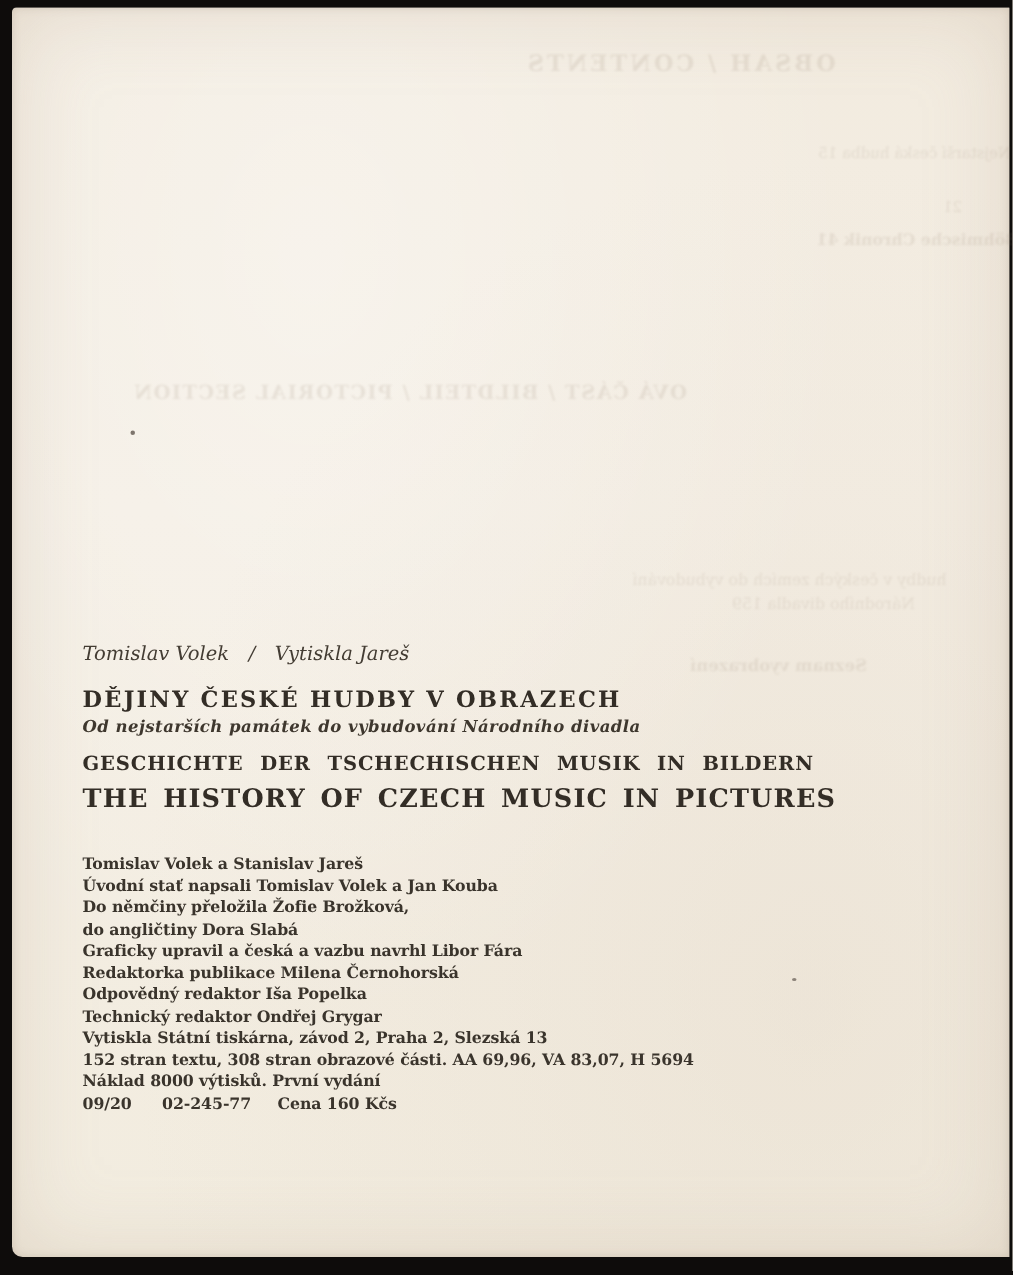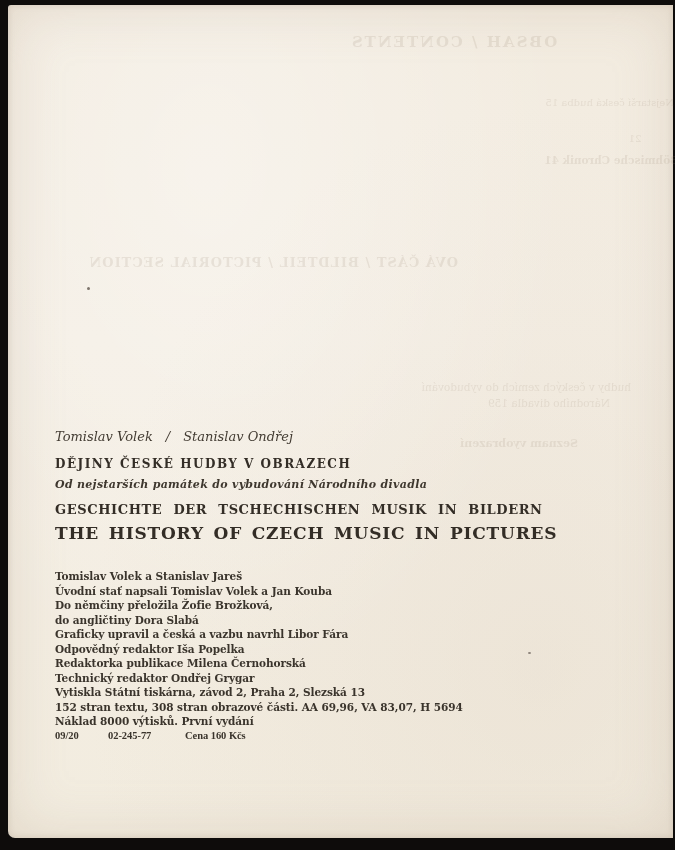--- a/index.html
+++ b/index.html
@@ -42,21 +42,21 @@
   .st7{left:402px; top:392px; width:200px; font-size:10.5px;}
   .st8{left:395px; top:432px; width:175px; font-size:11px; font-weight:bold;}
   .authors{
     position:absolute; left:47px; top:424px;
     font-style:italic; font-size:13px; color:#433c33;
     white-space:nowrap;
   }
   .authors .sep{margin:0 13px;}
   .title-cz{
     position:absolute; left:47px; top:452px;
-    font-size:12px; font-weight:bold; letter-spacing:1.5px;
+    font-size:15px; font-weight:bold; letter-spacing:1.5px;
     color:#332d26; white-space:nowrap;
   }
   .subtitle-cz{
     position:absolute; left:47px; top:473px;
     font-size:11px; font-weight:bold; font-style:italic;
     letter-spacing:0.3px; color:#3e372e; white-space:nowrap;
   }
   .title-de{
     position:absolute; left:47px; top:497px;
     font-size:13px; font-weight:bold; letter-spacing:0.6px; word-spacing:6px;
@@ -68,21 +68,21 @@
     color:#332d26; white-space:nowrap;
   }
   .imprint{
     position:absolute; left:47px; top:564px;
     font-size:10.5px; font-weight:bold; line-height:14.5px;
     letter-spacing:-0.05px;
     color:#3a342c;
   }
   .imprint .line{white-space:nowrap;}
   .footer-line{position:relative; height:14.5px; width:420px;}
-  .footer-line span{position:absolute; top:0; white-space:nowrap;font-family:Liberation Serif, serif;}
+  .footer-line span{position:absolute; top:0; white-space:nowrap;}
   .footer-line .f1{left:0;}
   .footer-line .f2{left:53px;}
   .footer-line .f3{left:130px;}
   
   .speck{position:absolute; background:#4a4038; border-radius:50%;}
   .speck1{left:79px;  top:282px; width:3px; height:3px; opacity:.7;}
   .speck2{left:520px; top:647px; width:3px; height:2px; opacity:.6;}
 </style>
 </head>
 <body>
@@ -92,36 +92,36 @@
   <div class="st st1">OBSAH / CONTENTS</div>
   <div class="st st2">Nejstarší česká hudba   15</div>
   <div class="st st3">21</div>
   <div class="st st4">Böhmische Chronik   41</div>
   <div class="st st5">OVÁ ČÁST / BILDTEIL / PICTORIAL SECTION</div>
   <div class="st st6">hudby v českých zemích do vybudování</div>
   <div class="st st7">Národního divadla   159</div>
   <div class="st st8">Seznam vyobrazení</div>
 
   <div class="authors">
-    <span>Tomislav Volek</span><span class="sep">/</span><span>Stanislav Ondřej</span>
+    <span>Tomislav Volek</span><span class="sep">/</span><span>Vytiskla Jareš</span>
   </div>
 
   <div class="title-cz">DĚJINY ČESKÉ HUDBY V OBRAZECH</div>
   <div class="subtitle-cz">Od nejstarších památek do vybudování Národního divadla</div>
   <div class="title-de">GESCHICHTE DER TSCHECHISCHEN MUSIK IN BILDERN</div>
   <div class="title-en">THE HISTORY OF CZECH MUSIC IN PICTURES</div>
 
   <div class="imprint">
     <div class="line">Tomislav Volek a Stanislav Jareš</div>
     <div class="line">Úvodní stať napsali Tomislav Volek a Jan Kouba</div>
     <div class="line">Do němčiny přeložila Žofie Brožková,</div>
     <div class="line">do angličtiny Dora Slabá</div>
     <div class="line">Graficky upravil a česká a vazbu navrhl Libor Fára</div>
+    <div class="line">Redaktorka publikace Milena Černohorská</div>
     <div class="line">Odpovědný redaktor Iša Popelka</div>
-    <div class="line">Redaktorka publikace Milena Černohorská</div>
     <div class="line">Technický redaktor Ondřej Grygar</div>
     <div class="line">Vytiskla Státní tiskárna, závod 2, Praha 2, Slezská 13</div>
     <div class="line">152 stran textu, 308 stran obrazové části. AA 69,96, VA 83,07, H 5694</div>
     <div class="line">Náklad 8000 výtisků. První vydání</div>
     <div class="footer-line">
       <span class="f1">09/20</span>
       <span class="f2">02-245-77</span>
       <span class="f3">Cena 160 Kčs</span>
     </div>
   </div>

